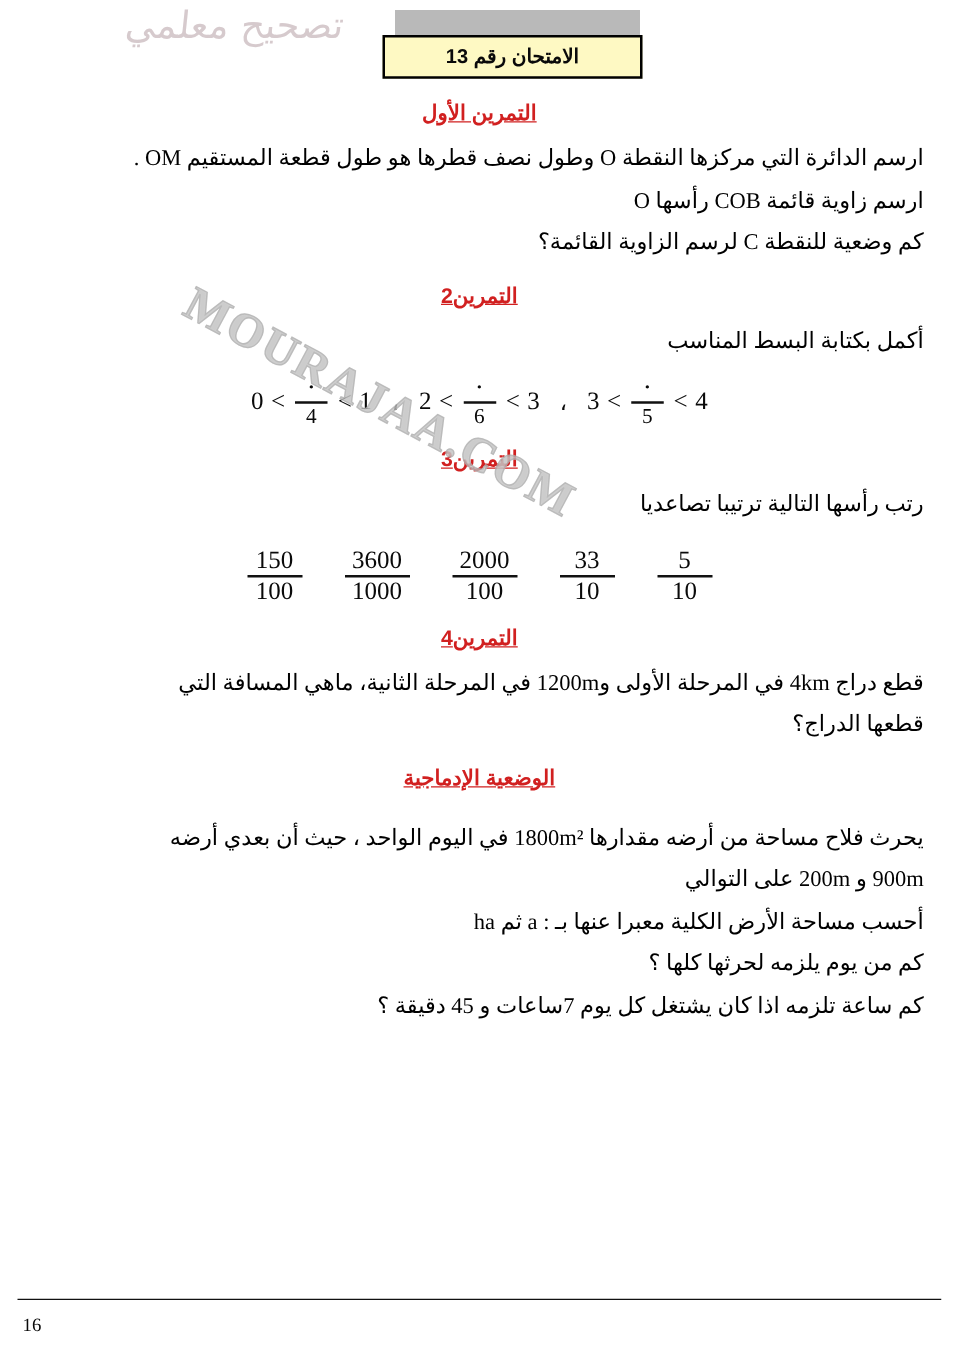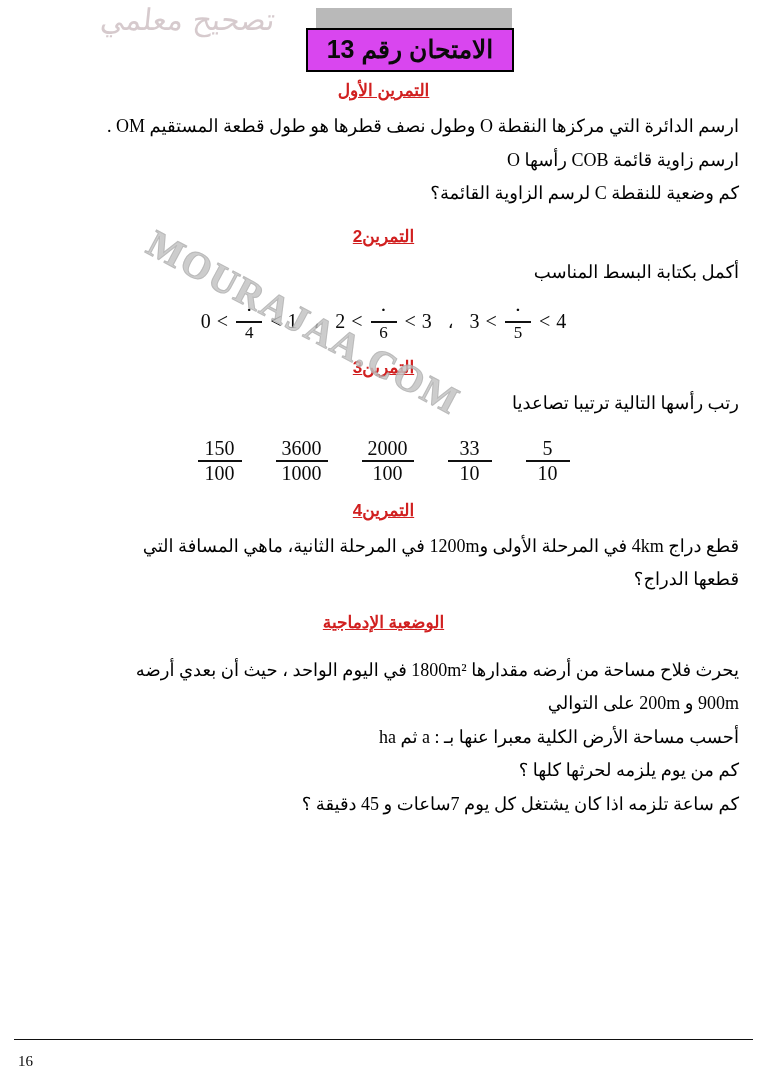--- a/index.html
+++ b/index.html
@@ -56,23 +56,23 @@
     height: 30px;
     background: #b9b9b9;
   }
   .exam-title {
     position: absolute;
     top: 28px;
     left: 278px;
     width: 208px;
     box-sizing: border-box;
     border: 2px solid #000;
-    background: #d946ef;
+    background: #fef9c3;
     text-align: center;
-    font-size: 25px;
+    font-size: 16px;
     font-weight: 700;
     padding: 5px 0 6px;
     font-family: "Liberation Sans", sans-serif;
   }
 
   
   .heading {
     text-align: center;
     font-size: 17px;
     font-weight: 700;

